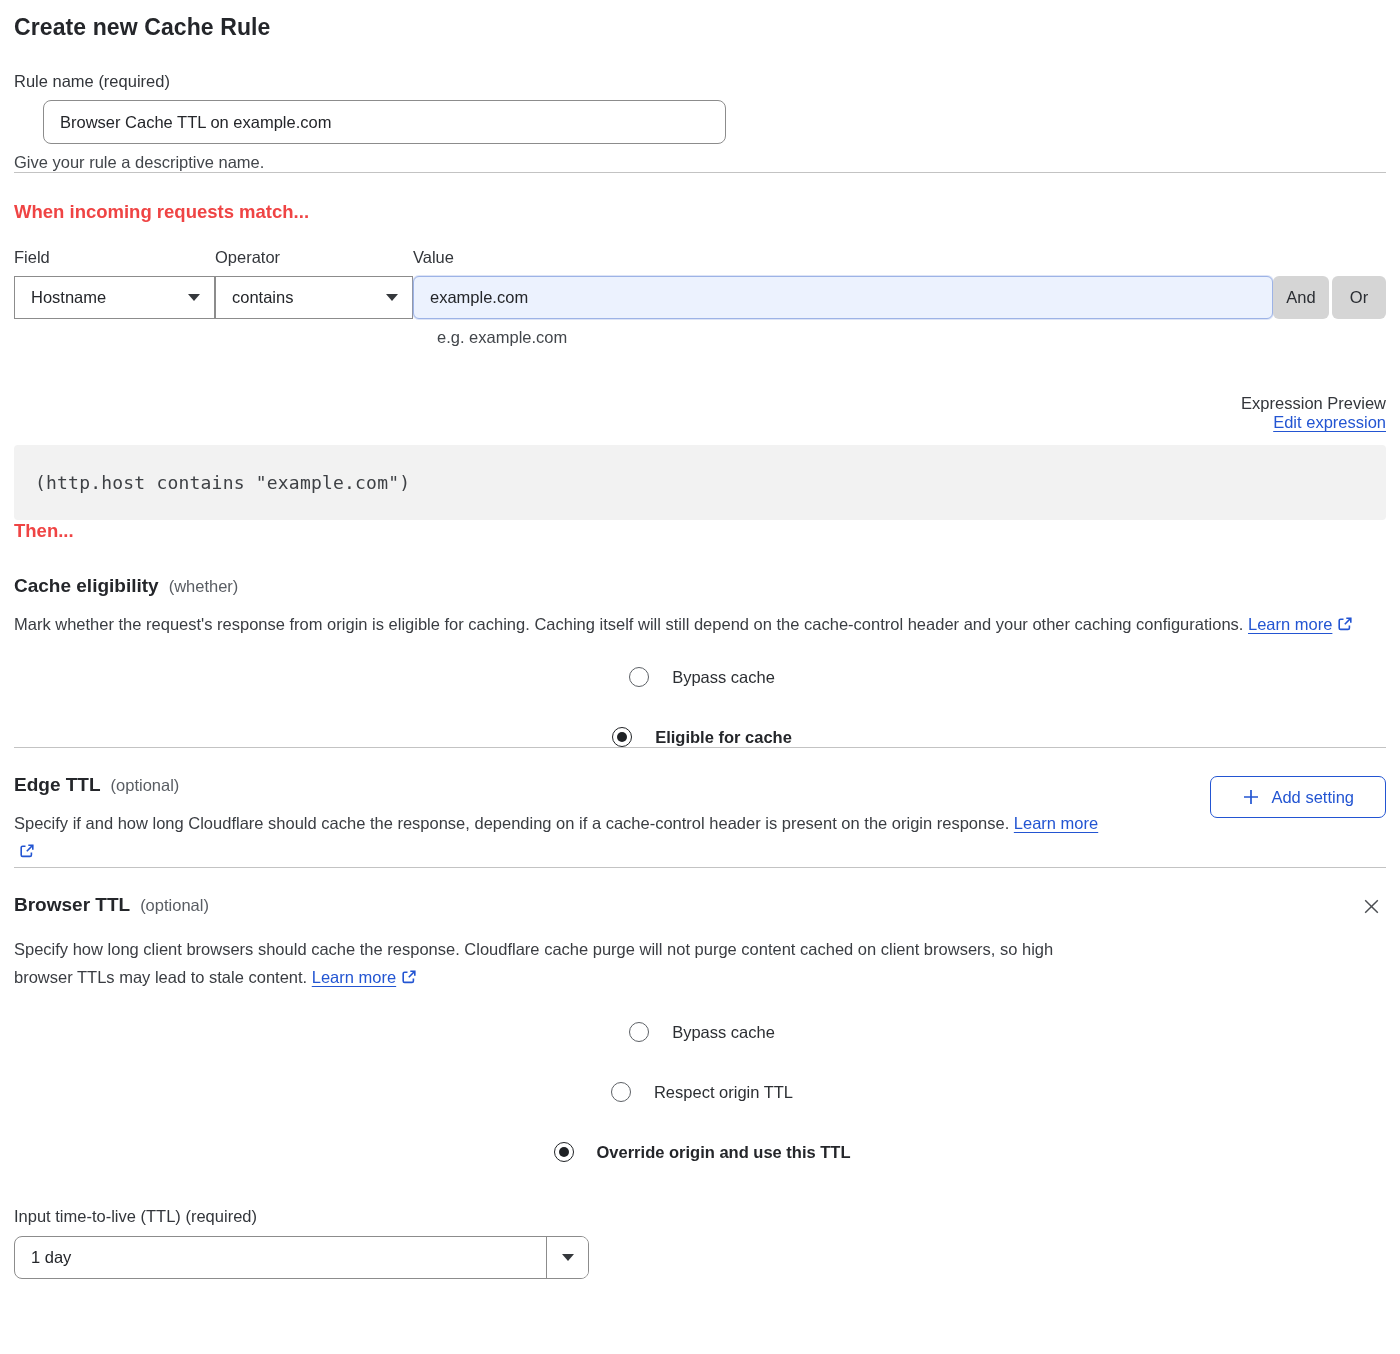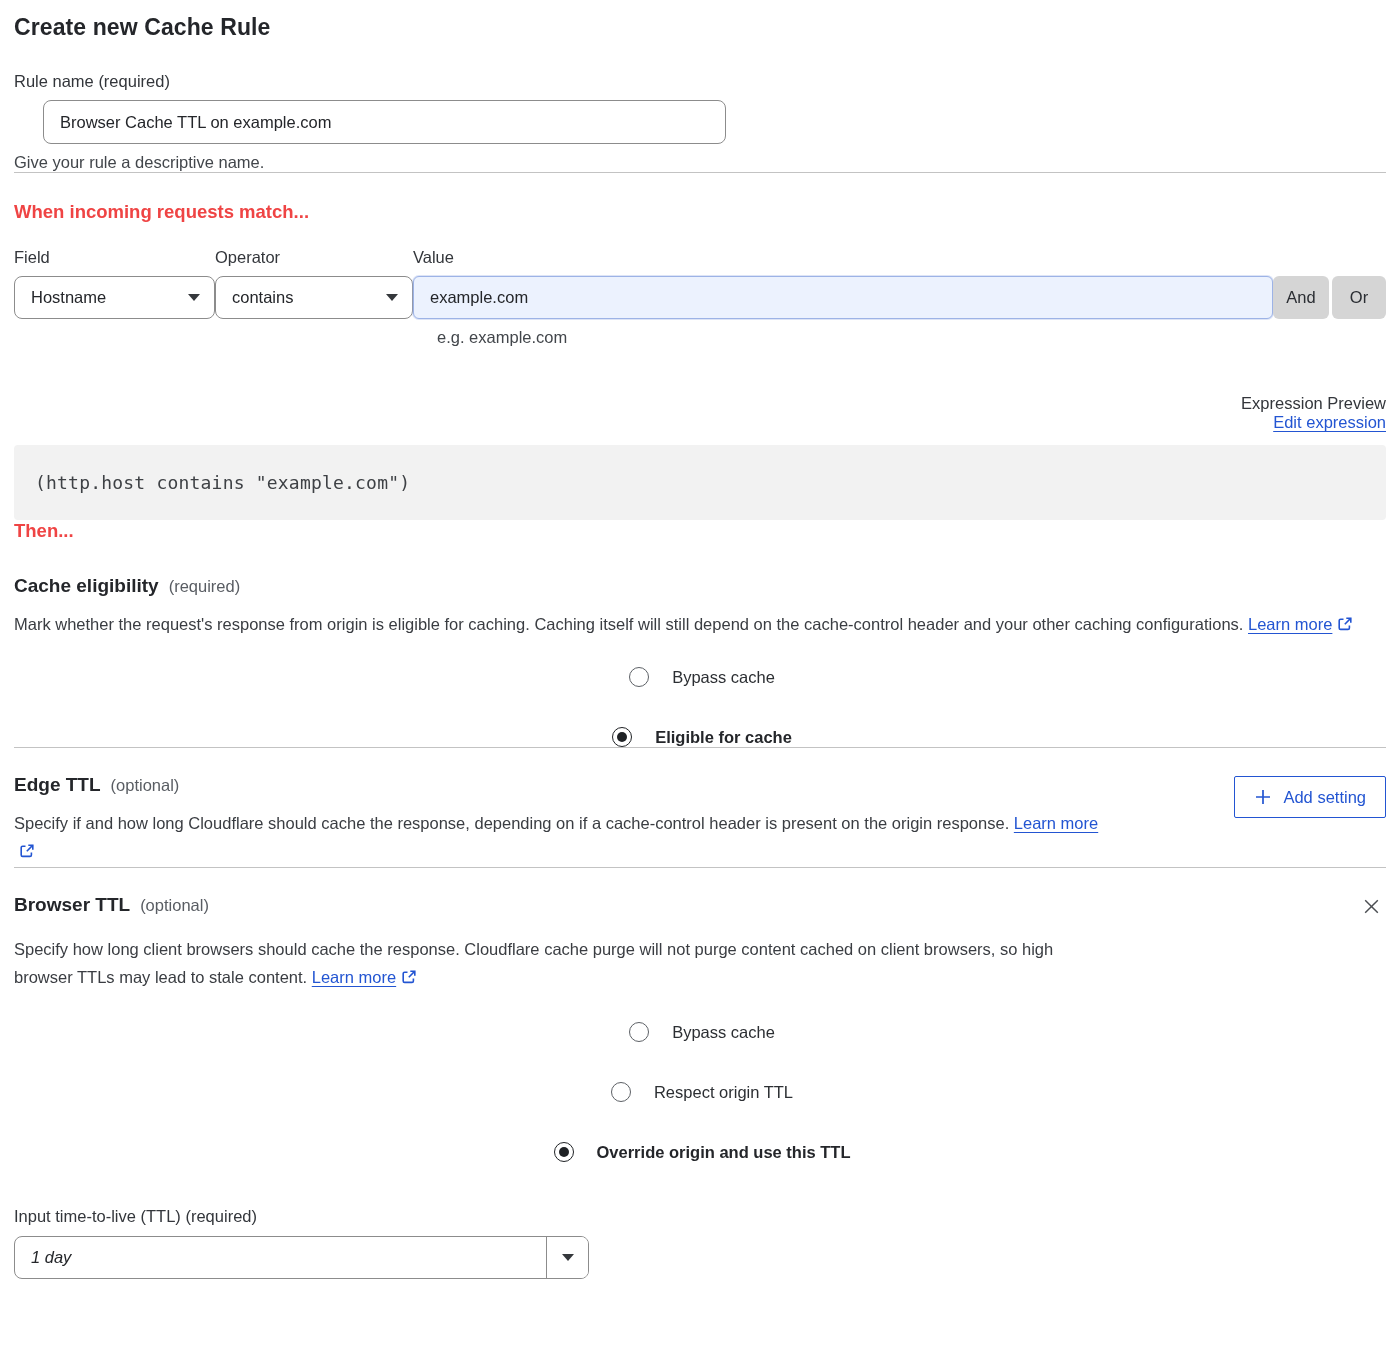--- a/index.html
+++ b/index.html
@@ -31,21 +31,21 @@
   .divider-1{margin-top:27px;}
   .divider-2{margin-top:36px;}
   .divider-3{margin-top:34px;}
 
   h2.section-heading{margin:0;font-size:18.5px;font-weight:700;color:#ef4444;}
   .match-section{margin-top:28px;}
 
   .match-row{display:flex;align-items:flex-end;margin-top:25px;gap:0;}
   .match-col .field-label{margin-bottom:9px;}
   .select-box{
-    height:43px;border:1px solid #8c8c8c;border-radius:8px;background:#fff;
+    height:43px;border:1px solid #8c8c8c;border-radius:0;background:#fff;
     display:flex;align-items:center;justify-content:space-between;
     padding:0 14px 0 16px;font-size:16.5px;color:#24262a;cursor:pointer;
   }
   .col-field .select-box{width:201px;}
   .col-operator .select-box{width:198px;}
   .col-value{flex:1;}
   .value-input{
     height:43px;background:#ecf2fe;border:1px solid #9db3e6;border-radius:6px;
     box-shadow:0 0 0 1px rgba(157,179,230,.35);
   }
@@ -86,35 +86,35 @@
   }
   .radio-row.selected .radio-circle{border-color:#1f2225;}
   .radio-dot{width:10px;height:10px;border-radius:50%;background:transparent;}
   .radio-row.selected .radio-dot{background:#1f2225;}
   .radio-label{font-size:16.5px;color:#2c2f33;}
   .radio-row.selected .radio-label{font-weight:700;color:#24262a;}
 
   .edge-ttl{margin-top:26px;display:flex;justify-content:space-between;align-items:flex-start;}
   .edge-ttl .setting-desc{max-width:1100px;}
   .add-setting-btn{
-    height:42px;padding:0 19px;border:1px solid #2355d2;border-radius:2px;background:#fff;
+    height:42px;padding:0 31px;border:1px solid #2355d2;border-radius:7px;background:#fff;
     color:#2355d2;font-size:16.5px;font-family:inherit;display:flex;align-items:center;gap:11px;
     cursor:pointer;flex:none;margin-top:2px;
   }
 
   .browser-ttl{margin-top:26px;}
   .browser-ttl-head{display:flex;justify-content:space-between;align-items:flex-start;}
   .browser-ttl .setting-desc{max-width:1095px;}
   .close-btn{border:none;background:none;padding:2px;cursor:pointer;color:#4b4e52;margin-right:2px;}
 
   .ttl-input-block{margin-top:45px;}
   .ttl-input-block .field-label{margin-bottom:10px;}
   .combo{
     width:575px;height:43px;border:1px solid #8c8c8c;border-radius:8px;background:#fff;
-    display:flex;overflow:hidden;font-style:italic;
+    display:flex;overflow:hidden;
   }
   .combo-text{flex:1;display:flex;align-items:center;padding:0 16px;font-size:16.5px;color:#24262a;}
   .combo-arrow{
     width:42px;border-left:1px solid #8c8c8c;display:flex;align-items:center;justify-content:center;
     background:#fff;cursor:pointer;
   }
 </style>
 </head>
 <body>
 
@@ -165,21 +165,21 @@
     <span class="expr-label">Expression Preview</span>
     <a class="link" style="font-size:16.5px;">Edit expression</a>
   </div>
   <div class="expr-box">(http.host contains "example.com")</div>
 
   <h2 class="section-heading then-heading">Then...</h2>
 
   <div class="cache-elig">
     <div class="setting-title-row">
       <h3 class="setting-title">Cache eligibility</h3>
-      <span class="requirement">(required)</span>
+      <span class="requirement">(whether)</span>
     </div>
     <p class="setting-desc"><span>Mark whether the request's response from origin is eligible for caching. Caching itself will still depend on the cache-control header and your other caching configurations.</span>
       <a class="link">Learn more</a><span class="ext-icon"><svg width="16" height="16" viewBox="0 0 16 16" fill="none" stroke="currentColor" stroke-width="1.6">
             <path d="M6.5 3.2 H3.6 c-.8 0-1.4.6-1.4 1.4 v7.4 c0 .8.6 1.4 1.4 1.4 h7.4 c.8 0 1.4-.6 1.4-1.4 V9.5"></path>
             <path d="M9.3 2.2 h4.5 v4.5"></path>
             <path d="M13.6 2.4 L7.8 8.2"></path>
           </svg></span>
     </p>
     <div class="radio-group">
       <div class="radio-row">

